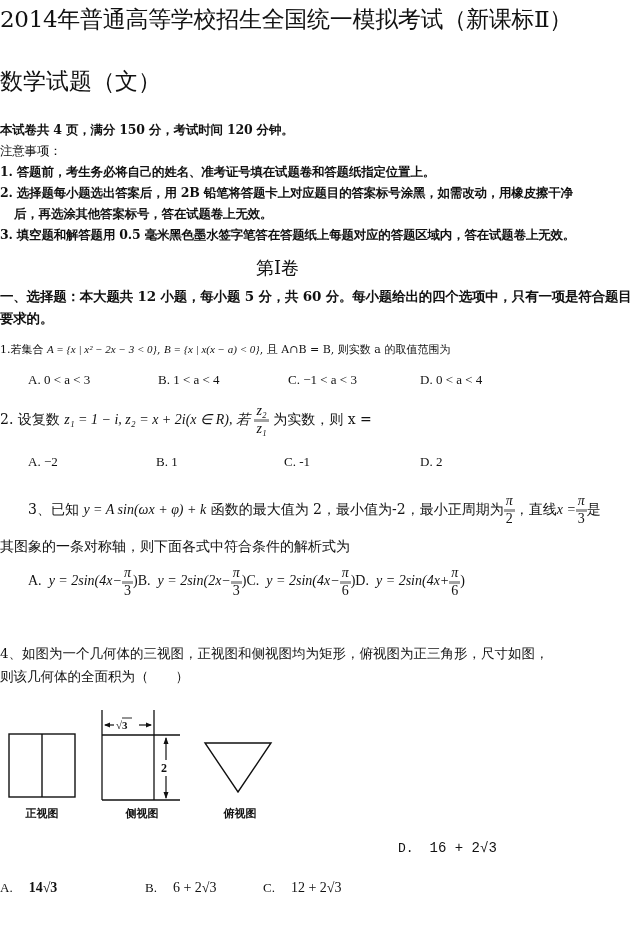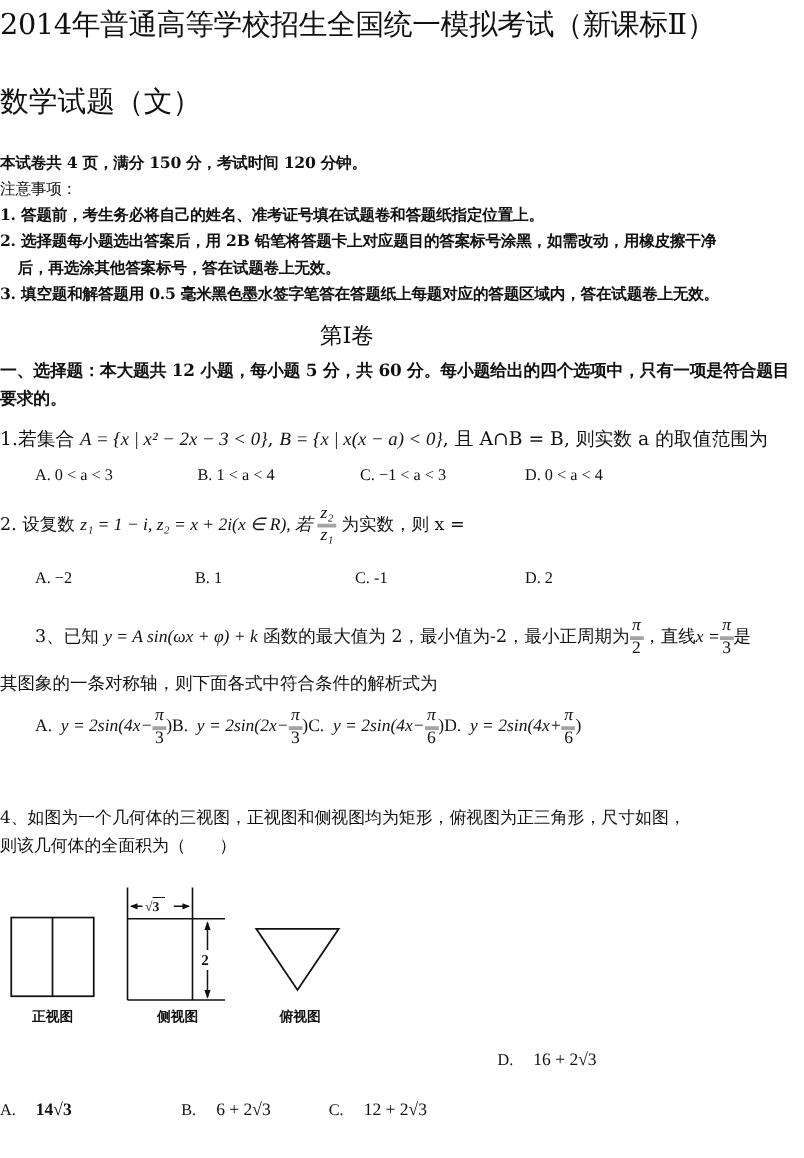--- a/index.html
+++ b/index.html
@@ -5,21 +5,21 @@
   html, body { margin: 0; padding: 0; background: #ffffff; }
   body { width: 643px; height: 926px; position: relative; overflow: hidden;
          font-family: "DejaVu Serif", "Liberation Serif", serif; color: #111; }
   .abs { position: absolute; white-space: nowrap; }
   .title1 { top: 4px; left: 0; width: 511px; text-align: center; font-size: 23px; letter-spacing: -0.3px; }
   .title2 { top: 66px; left: 0; width: 643px; font-size: 23px; }
   .info { left: 0; font-size: 12.5px; font-weight: bold; letter-spacing: -0.2px; }
   .vol { top: 256px; left: 0; width: 555px; text-align: center; font-size: 18px; }
   .sec { left: 0; font-size: 13.5px; font-weight: bold; letter-spacing: -0.2px; }
   .q { left: 0; font-size: 14px; }
-  .q.small { font-size: 15px; }
+  .q.small { font-size: 11px; }
   .opt { font-size: 13px; font-family: "Liberation Serif", serif; }
   i.m { font-style: italic; font-family: "Liberation Serif", serif; }
   .frac { display: inline-block; vertical-align: middle; text-align: center; line-height: 1.05; font-family: "Liberation Serif", serif; }
   .frac .n { display: block; border-bottom: 3px solid #a3a3a3; padding: 0 2px; font-style: italic; }
   .frac .d { display: block; padding: 0 2px; }
   .fig-label { font-size: 11px; font-weight: bold; text-align: center; }
   svg { position: absolute; }
 </style>
 </head>
 <body>
@@ -116,15 +116,15 @@
 
 <div class="abs opt" style="top:880px; left:0px;">
   <span>A.</span><span style="margin-left:16px;font-size:14px;font-weight:bold;">14√3</span>
 </div>
 <div class="abs opt" style="top:880px; left:145px;">
   <span>B.</span><span style="margin-left:16px;font-size:14px;">6 + 2√3</span>
 </div>
 <div class="abs opt" style="top:880px; left:263px;">
   <span>C.</span><span style="margin-left:16px;font-size:14px;">12 + 2√3</span>
 </div>
-<div class="abs opt" style="top:840px; left:398px;">
+<div class="abs opt" style="top:840px; left:398px;font-family:Liberation Mono, monospace;">
   <span>D.</span><span style="margin-left:16px;font-size:14px;">16 + 2√3</span>
 </div>
 
 </body></html>

